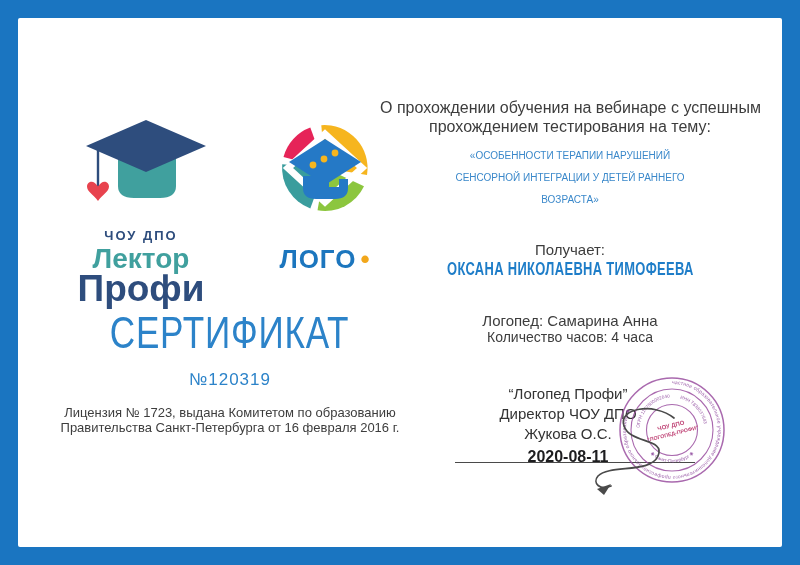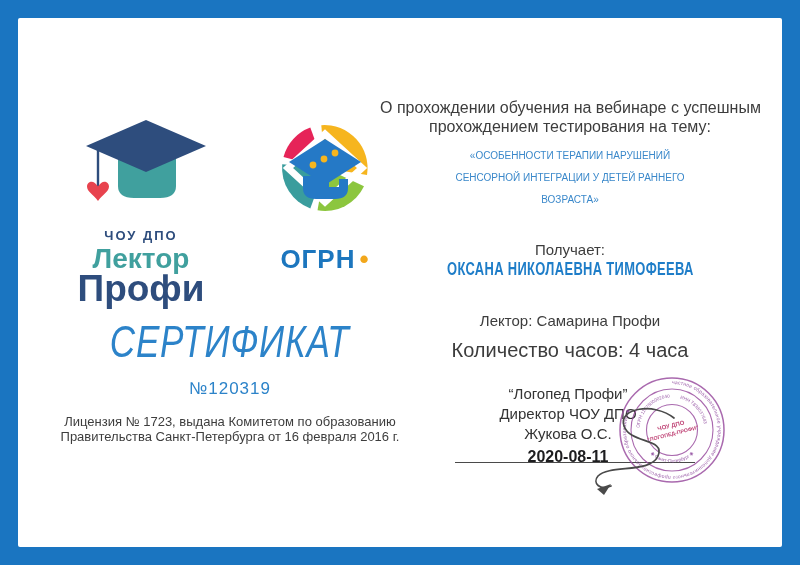--- a/index.html
+++ b/index.html
@@ -26,21 +26,21 @@
   .logo2 { width:150px; }
   .l1-org {
     margin-top:2px; font-size:13px; font-weight:bold;
     letter-spacing:2px; color:#2e4d7d; line-height:16px;
   }
   .l1-n1 { font-size:28px; font-weight:bold; color:#40a09e; line-height:30px; }
   .l1-n2 { font-size:37px; font-weight:bold; color:#2e4d7d; line-height:30px; }
   .l2-words { margin-top:22px; }
   .l2-n1, .l2-n2 { font-size:26px; font-weight:bold; color:#1c76be; line-height:30px; letter-spacing:1px; }
   .l2-dot { color:#f2a71b; margin-left:4px; }
-  .cert-title-wrap { margin-top:13px; height:50px;font-style:italic; }
+  .cert-title-wrap { margin-top:4px; height:50px; }
   .cert-title {
     display:inline-block; transform:scaleX(0.78); transform-origin:center;
     font-size:45px; font-weight:400; letter-spacing:1px; color:#2c83c9;
     white-space:nowrap; line-height:50px;
   }
   .cert-number { margin-top:12px; font-size:17px; letter-spacing:1px; color:#2c83c9; }
   .license { margin-top:15px; font-size:13px; line-height:15px; color:#3d3d3d; }
   
   .right-col {
     position:absolute; left:362px; top:80px; width:380px;
@@ -50,21 +50,21 @@
   .topic { margin-top:9px; }
   .topic-line { font-size:10px; line-height:22px; color:#3a88ca; white-space:nowrap; }
   .receives { margin-top:30px; font-size:15px; }
   .name-wrap { height:20px; }
   .recipient {
     display:inline-block; transform:scaleX(0.68); transform-origin:center;
     font-size:19px; font-weight:bold; color:#1e7dc8; white-space:nowrap;
     letter-spacing:0.5px;
   }
   .lecturer { margin-top:34px; font-size:15px; }
-  .hours { margin-top:10px; font-size:20px; }
+  .hours { font-size:14px; }
   
   .sign-block {
     position:absolute; left:440px; top:366px; width:220px;
     text-align:center; color:#333333;
   }
   .sign-line { font-size:15px; line-height:20px; }
   .sign-date { margin-top:4px; font-size:16px; font-weight:bold; color:#1d1d1f; }
   .underline {
     position:absolute; left:437px; top:444px; width:240px; height:0;
     border-top:1.6px solid #4a4a4a;
@@ -107,21 +107,21 @@
           <path d="M75,16 L112,50 L75,84 L38,50 Z" fill="none" stroke="#ffffff" stroke-width="7"></path>
 
           <polygon points="75,21 111,44 75,67 39,44" fill="#2579c6"></polygon>
           <circle cx="63" cy="47" r="3.4" fill="#f6b51e"></circle>
           <circle cx="74" cy="41" r="3.4" fill="#f6b51e"></circle>
           <circle cx="85" cy="35" r="3.4" fill="#f6b51e"></circle>
 
           <path d="M53,58 L53,70 Q53,81 66,81 L85,81 Q98,81 98,70 L98,61 L89,61 L89,69 L79,69 L79,58 Z" fill="#2579c6"></path>
         </svg>
         <div class="l2-words">
-          <div class="l2-n1"><span>ОГРН</span><span class="l2-dot">•</span></div>
+          <div class="l2-n1"><span>ЛОГО</span><span class="l2-dot">•</span></div>
         </div>
       </div>
     </div>
 
     <div class="cert-title-wrap">
       <span class="cert-title">СЕРТИФИКАТ</span>
     </div>
     <div class="cert-number">№120319</div>
     <div class="license">
       <div>Лицензия № 1723, выдана Комитетом по образованию</div>
@@ -136,21 +136,21 @@
     </div>
     <div class="topic">
       <div class="topic-line">«ОСОБЕННОСТИ ТЕРАПИИ НАРУШЕНИЙ</div>
       <div class="topic-line">СЕНСОРНОЙ ИНТЕГРАЦИИ У ДЕТЕЙ РАННЕГО</div>
       <div class="topic-line">ВОЗРАСТА»</div>
     </div>
     <div class="receives">Получает:</div>
     <div class="name-wrap">
       <span class="recipient">ОКСАНА НИКОЛАЕВНА ТИМОФЕЕВА</span>
     </div>
-    <div class="lecturer">Лектор: Самарина Профи</div>
+    <div class="lecturer">Логопед: Самарина Анна</div>
     <div class="hours">Количество часов: 4 часа</div>
   </div>
 
   <div class="underline"></div>
   <div class="sign-block">
     <div class="sign-line">“Логопед Профи”</div>
     <div class="sign-line">Директор ЧОУ ДПО</div>
     <div class="sign-line">Жукова О.С.</div>
     <div class="sign-date">2020-08-11</div>
   </div>

